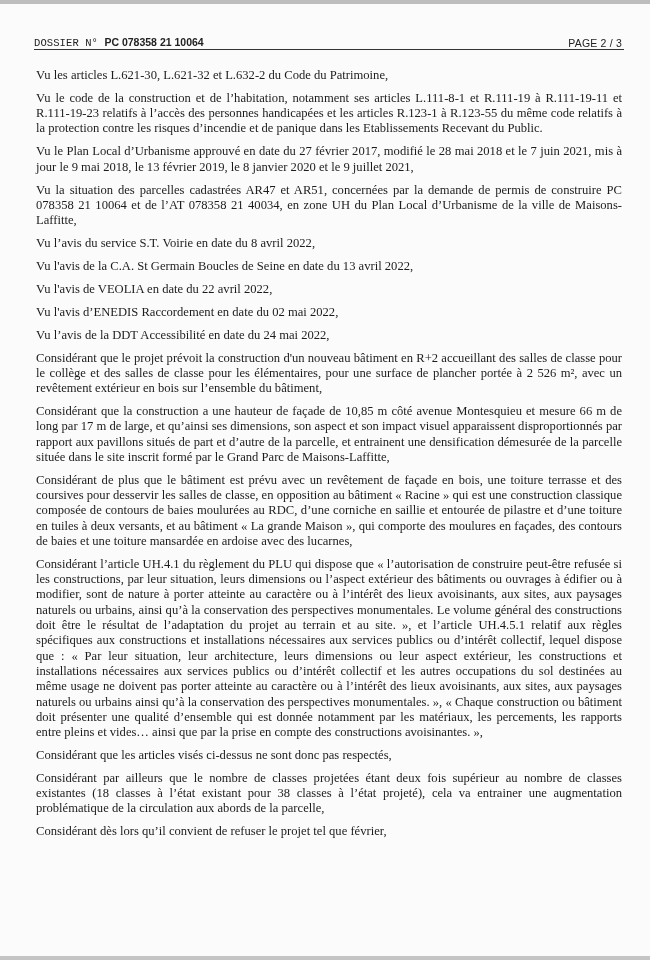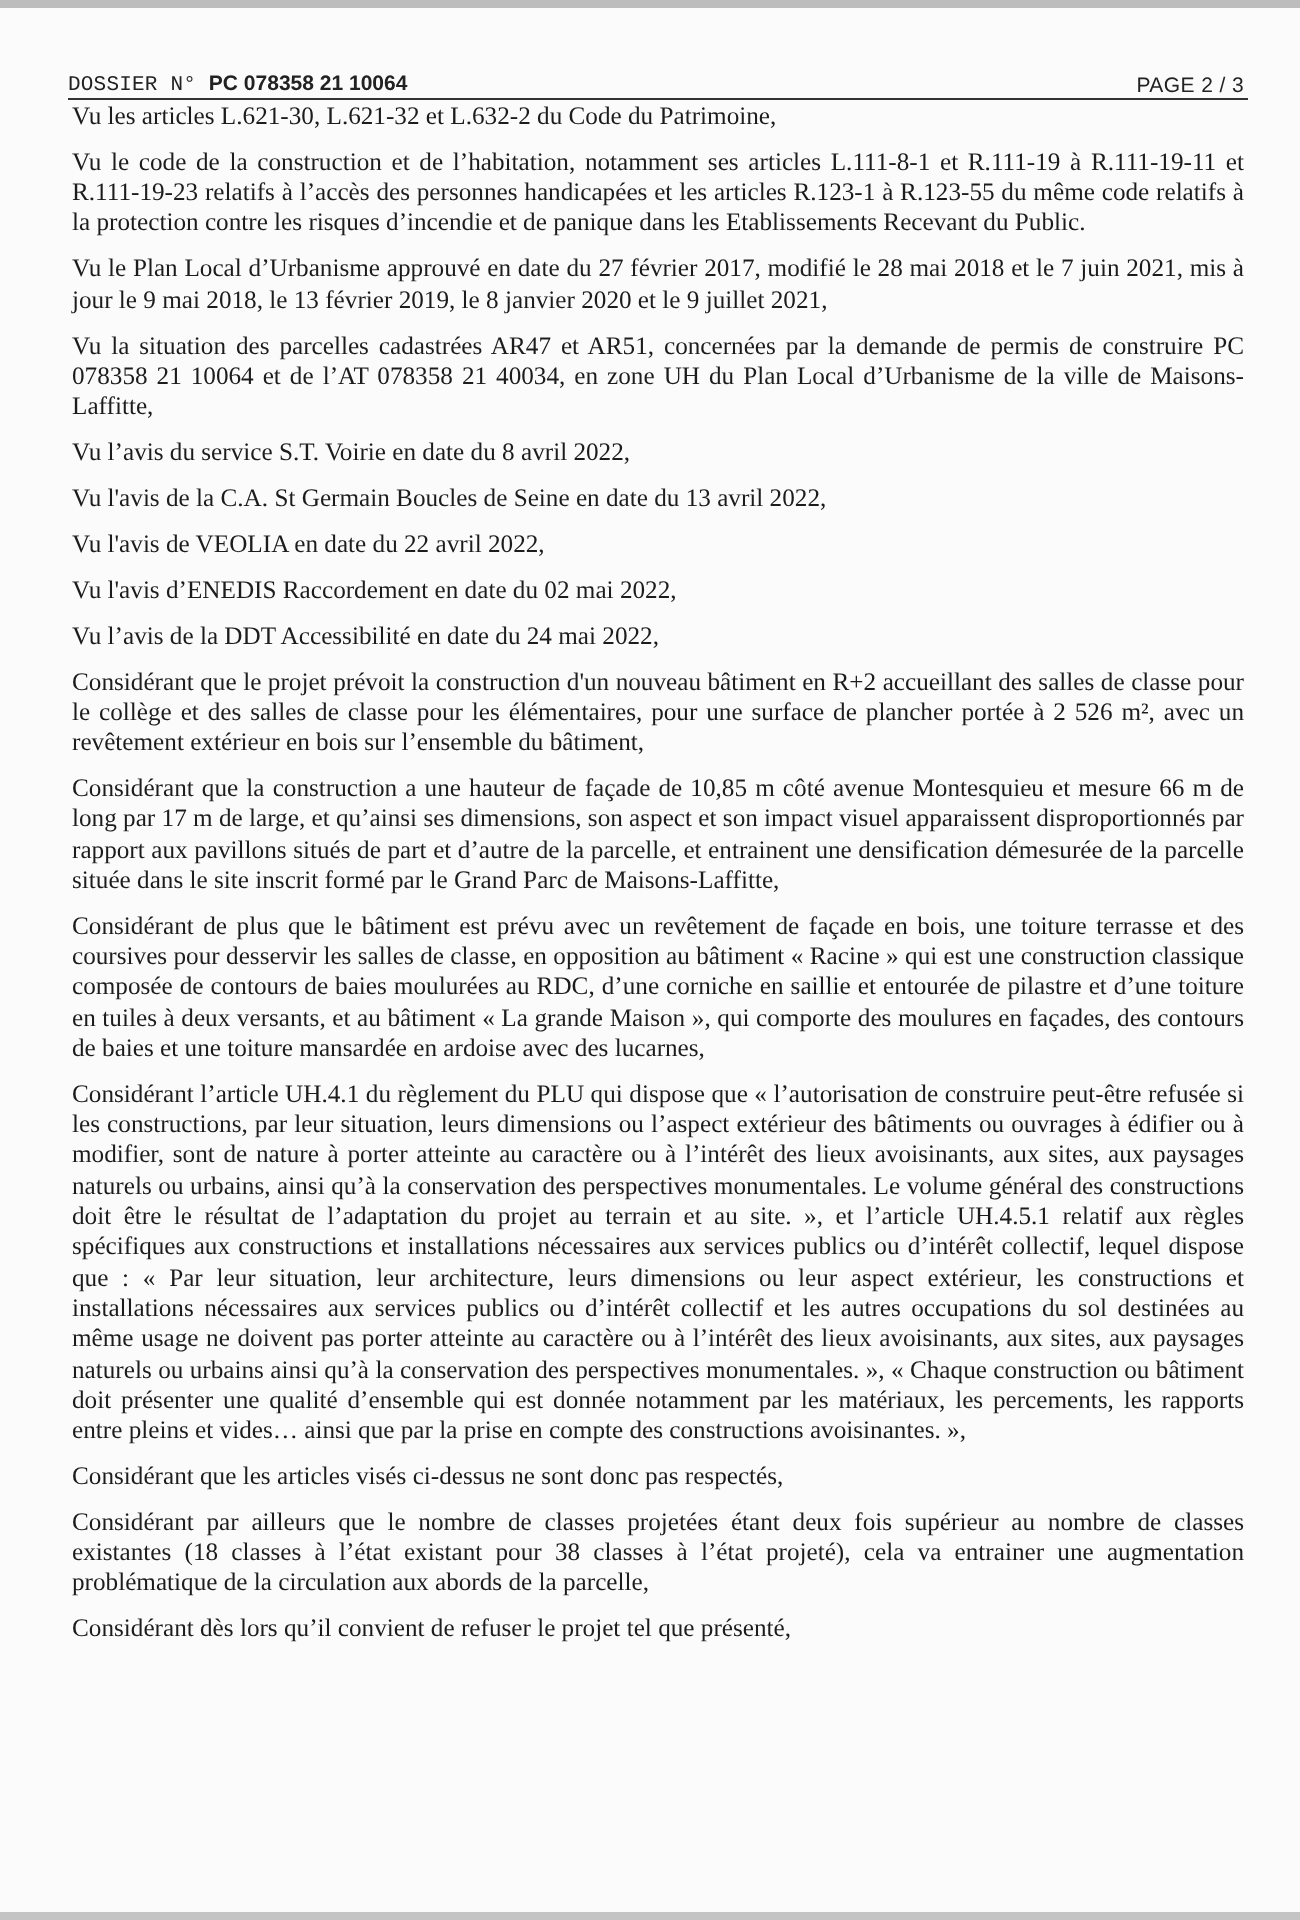--- a/index.html
+++ b/index.html
@@ -44,21 +44,21 @@
       display: flex;
       justify-content: space-between;
       align-items: flex-end;
     }
     .header .dossier-label { letter-spacing: 0.1px; font-family: Liberation Mono, monospace; }
     .header .dossier-number { font-weight: bold; }
     .header .page-indicator { letter-spacing: 0.2px; margin-right: 2px; }
     .body-text {
       position: absolute;
       left: 36px;
-      top: 51px;
+      top: 68px;
       width: 586px;
       font-family: "Liberation Serif", serif;
       font-size: 12.6px;
       line-height: 15.3px;
       color: #1c1c1c;
     }
     .body-text p {
       margin: 0 0 7.6px 0;
       text-align: justify;
     }
@@ -88,17 +88,17 @@
     <p class="single">Vu l'avis de la C.A. St Germain Boucles de Seine en date du 13 avril 2022,</p>
     <p class="single">Vu l'avis de VEOLIA en date du 22 avril 2022,</p>
     <p class="single">Vu l'avis d’ENEDIS Raccordement en date du 02 mai 2022,</p>
     <p class="single">Vu l’avis de la DDT Accessibilité en date du 24 mai 2022,</p>
     <p>Considérant que le projet prévoit la construction d'un nouveau bâtiment en R+2 accueillant des salles de classe pour le collège et des salles de classe pour les élémentaires, pour une surface de plancher portée à 2 526 m², avec un revêtement extérieur en bois sur l’ensemble du bâtiment,</p>
     <p>Considérant que la construction a une hauteur de façade de 10,85 m côté avenue Montesquieu et mesure 66 m de long par 17 m de large, et qu’ainsi ses dimensions, son aspect et son impact visuel apparaissent disproportionnés par rapport aux pavillons situés de part et d’autre de la parcelle, et entrainent une densification démesurée de la parcelle située dans le site inscrit formé par le Grand Parc de Maisons-Laffitte,</p>
     <p>Considérant de plus que le bâtiment est prévu avec un revêtement de façade en bois, une toiture terrasse et des coursives pour desservir les salles de classe, en opposition au bâtiment « Racine » qui est une construction classique composée de contours de baies moulurées au RDC, d’une corniche en saillie et entourée de pilastre et d’une toiture en tuiles à deux versants, et au bâtiment « La grande Maison », qui comporte des moulures en façades, des contours de baies et une toiture mansardée en ardoise avec des lucarnes,</p>
     <p>Considérant l’article UH.4.1 du règlement du PLU qui dispose que « l’autorisation de construire peut-être refusée si les constructions, par leur situation, leurs dimensions ou l’aspect extérieur des bâtiments ou ouvrages à édifier ou à modifier, sont de nature à porter atteinte au caractère ou à l’intérêt des lieux avoisinants, aux sites, aux paysages naturels ou urbains, ainsi qu’à la conservation des perspectives monumentales. Le volume général des constructions doit être le résultat de l’adaptation du projet au terrain et au site. », et l’article UH.4.5.1 relatif aux règles spécifiques aux constructions et installations nécessaires aux services publics ou d’intérêt collectif, lequel dispose que : « Par leur situation, leur architecture, leurs dimensions ou leur aspect extérieur, les constructions et installations nécessaires aux services publics ou d’intérêt collectif et les autres occupations du sol destinées au même usage ne doivent pas porter atteinte au caractère ou à l’intérêt des lieux avoisinants, aux sites, aux paysages naturels ou urbains ainsi qu’à la conservation des perspectives monumentales. », « Chaque construction ou bâtiment doit présenter une qualité d’ensemble qui est donnée notamment par les matériaux, les percements, les rapports entre pleins et vides… ainsi que par la prise en compte des constructions avoisinantes. »,</p>
     <p>Considérant que les articles visés ci-dessus ne sont donc pas respectés,</p>
     <p>Considérant par ailleurs que le nombre de classes projetées étant deux fois supérieur au nombre de classes existantes (18 classes à l’état existant pour 38 classes à l’état projeté), cela va entrainer une augmentation problématique de la circulation aux abords de la parcelle,</p>
-    <p>Considérant dès lors qu’il convient de refuser le projet tel que présenté,</p>
+    <p>Considérant dès lors qu’il convient de refuser le projet tel que février,</p>
   </div>
 </div>
 
 <div class="bottom-edge"></div>
 
 </body></html>

